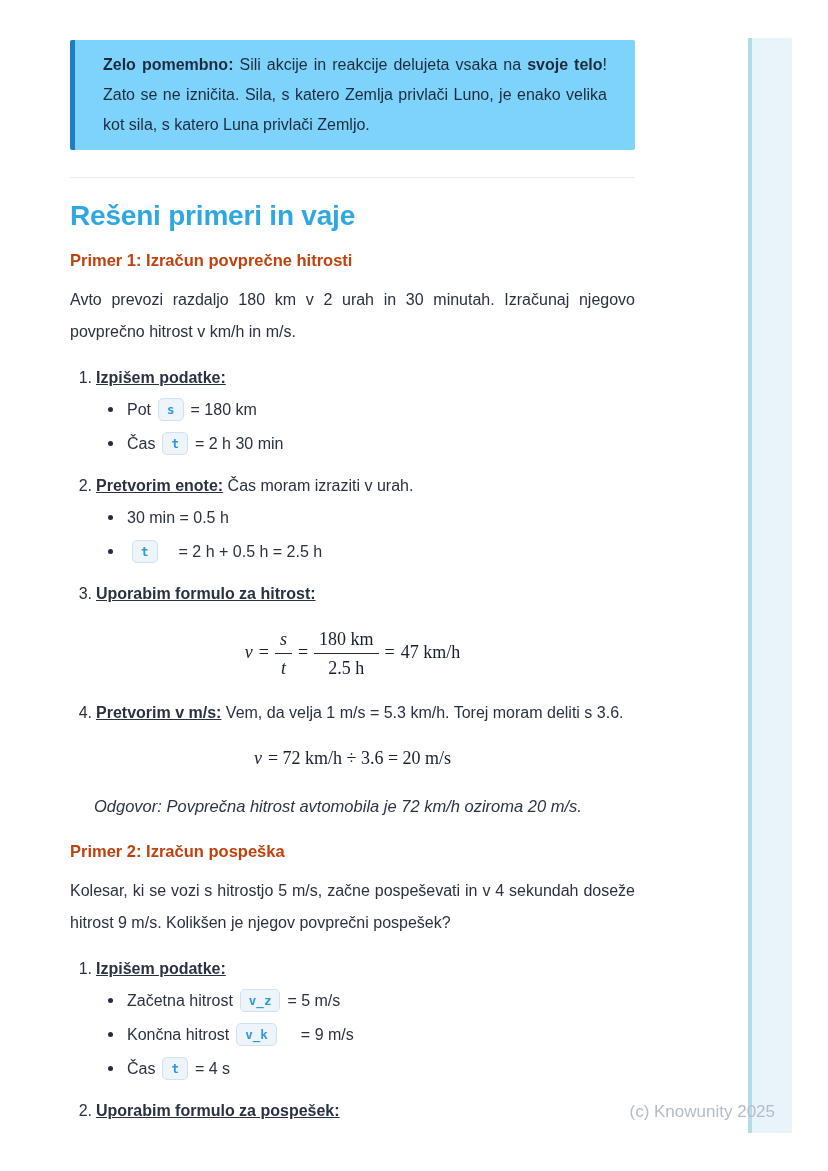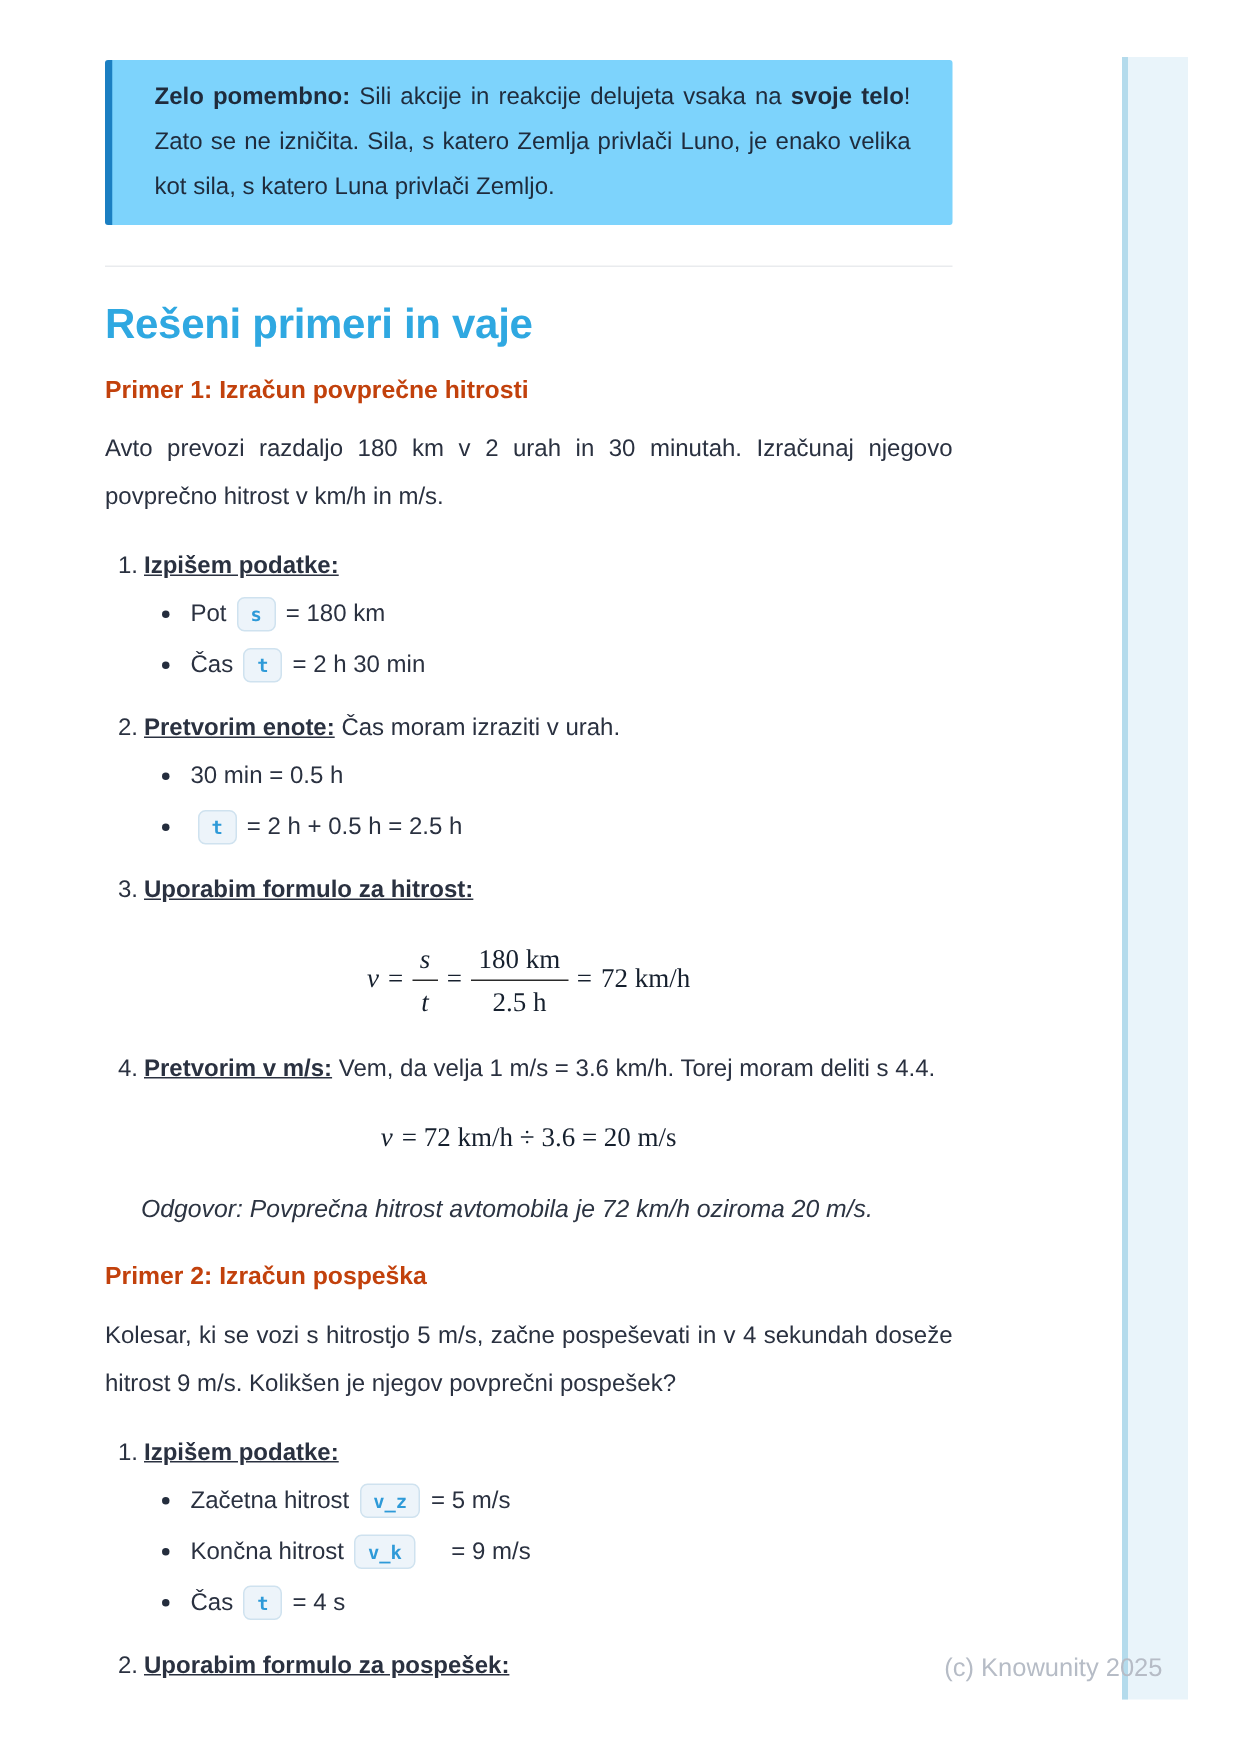--- a/index.html
+++ b/index.html
@@ -127,35 +127,35 @@
   <div class="bullet">
     <span class="dot"></span>
     <span style="margin-right: 2px;">30 min = 0.5 h</span>
 
     <span></span>
   </div>
   <div class="bullet">
     <span class="dot"></span>
     <span></span>
     <code class="chip">t</code>
-    <span style="margin-left: 2px;">= 2 h + 0.5 h = 2.5 h</span>
+    <span style="margin-left: 16px;">= 2 h + 0.5 h = 2.5 h</span>
   </div>
 
   <div class="step">
     <span class="step-num">3.</span>
     <span><span class="step-label">Uporabim formulo za hitrost:</span></span>
   </div>
 
   <div class="formula-block">
-    <span class="mvar">v</span><span>=</span><span class="frac"><span class="num mvar">s</span><span class="den mvar">t</span></span><span>=</span><span class="frac"><span class="num">180 km</span><span class="den">2.5 h</span></span><span>=</span><span>72 km/h</span>
+    <span class="mvar">v</span><span>=</span><span class="frac"><span class="num mvar">s</span><span class="den mvar">t</span></span><span>=</span><span class="frac"><span class="num">180 km</span><span class="den">2.5 h</span></span><span>=</span><span>47 km/h</span>
   </div>
 
   <div class="step">
     <span class="step-num">4.</span>
-    <span><span class="step-label">Pretvorim v m/s:</span><span class="step-rest"> Vem, da velja 1 m/s = 3.6 km/h. Torej moram deliti s 4.4.</span></span>
+    <span><span class="step-label">Pretvorim v m/s:</span><span class="step-rest"> Vem, da velja 1 m/s = 5.3 km/h. Torej moram deliti s 3.6.</span></span>
   </div>
 
   <div class="formula-block">
     <span class="mvar">v</span><span>= 72 km/h ÷ 3.6 = 20 m/s</span>
   </div>
 
   <p class="answer">Odgovor: Povprečna hitrost avtomobila je 72 km/h oziroma 20 m/s.</p>
 
   <h3 class="example-title" style="margin-top:24px;">Primer 2: Izračun pospeška</h3>
 

